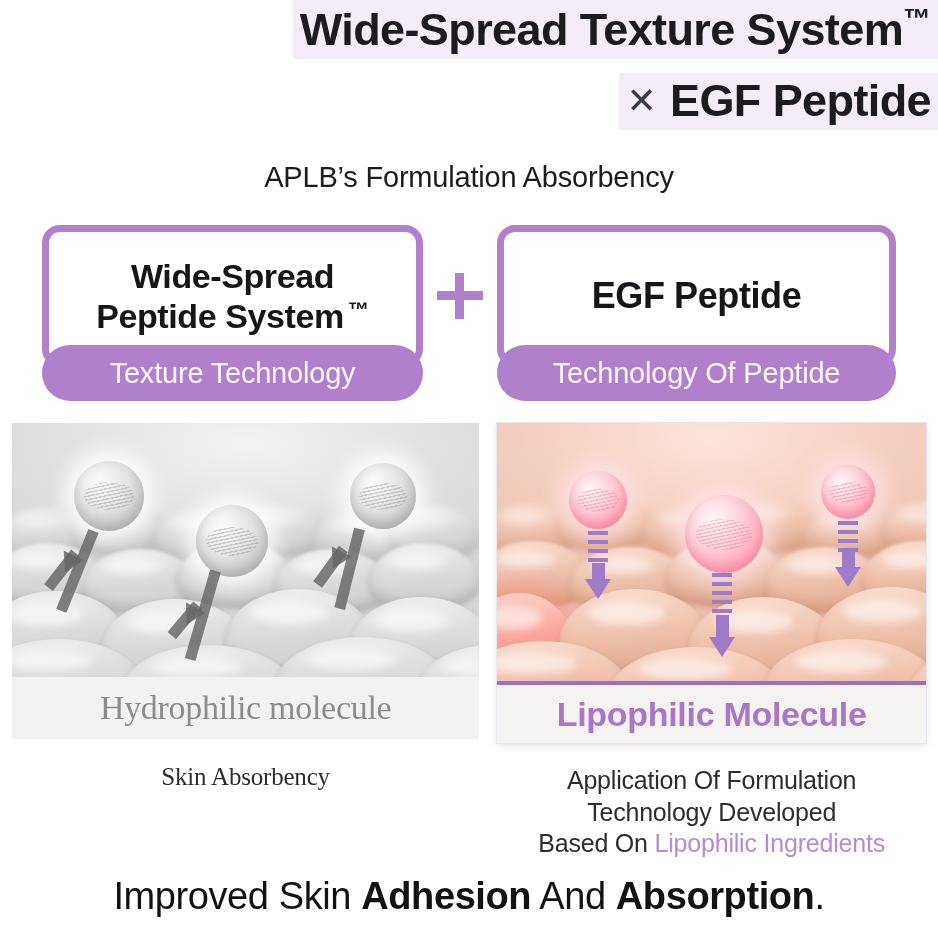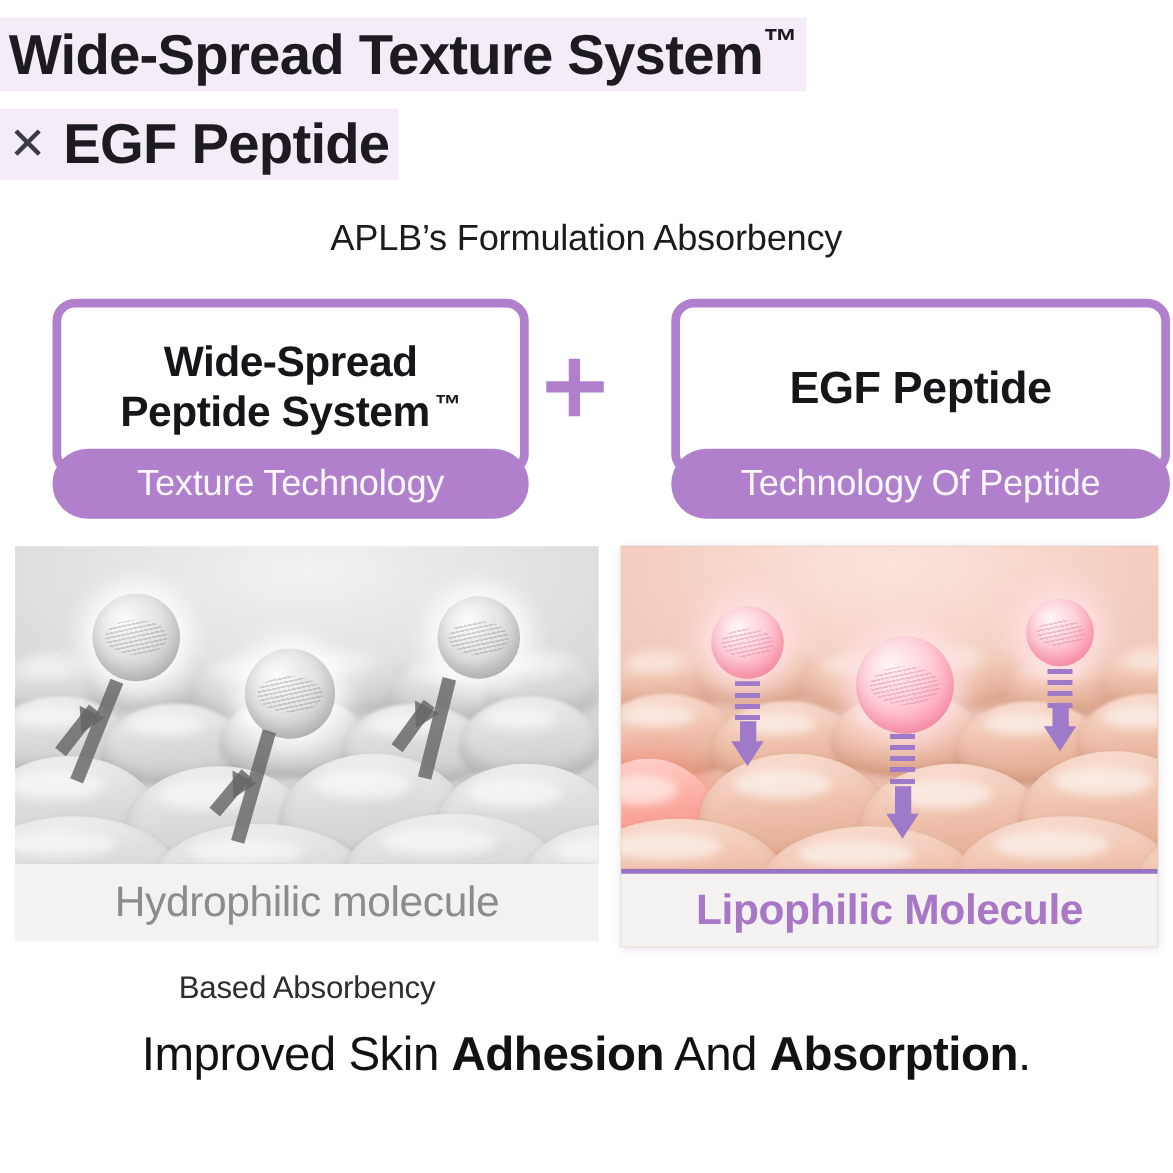--- a/index.html
+++ b/index.html
@@ -11,22 +11,22 @@
     height: 938px;
     background: #ffffff;
     font-family: "Liberation Sans", sans-serif;
     color: #1a1a1a;
     overflow: hidden;
     position: relative;
   }
 
   
   .title-block {
-    text-align: left;
-    padding-top: 14px;
+    text-align: right;
+    padding-top: 0;
   }
   .title-line {
     display: block;
     line-height: 1.0;
     margin: 0;
   }
   .title-hl {
     display: inline-block;
     background: #f4ecf6;
     font-weight: 700;
@@ -76,21 +76,20 @@
     display: flex;
     align-items: flex-start;
     justify-content: center;
     margin-top: 28px;
     padding: 0 10px;
     box-sizing: border-box;
   }
   .card {
     position: relative;
     flex: 0 0 auto;
-    margin-left: 40px;
   }
   .card-left  { width: 381px; }
   .card-right { width: 399px; }
 
   .card-frame {
     border: 7px solid #b180cd;
     border-radius: 18px;
     background: #ffffff;
     box-sizing: border-box;
     height: 142px;
@@ -161,25 +160,25 @@
   
   .panels-row {
     display: flex;
     justify-content: center;
     gap: 18px;
     margin-top: 56px;
     padding: 0 12px;
     box-sizing: border-box;
   }
   .panel { position: relative; }
-  .panel-left  { width: 486px; }
+  .panel-left  { width: 486px; font-family: Liberation Serif, serif; }
   .panel-right { width: 446px; }
 
   .panel-right .panel-card {
-    background: #fdba74;
+    background: #14532d;
     box-shadow: 0 0 0 1px #e8e6ee, 0 2px 7px rgba(120,110,150,.22);
   }
 
   .img-box {
     position: relative;
     width: 100%;
     height: 254px;
     overflow: hidden;
   }
   .panel-right .img-box { height: 258px; }
@@ -448,21 +447,21 @@
           <div class="arr-gray-head" style="left:2px; top:16px; border-left:11px solid transparent; border-right:11px solid transparent; border-bottom:19px solid #656565; opacity:.82; transform:rotate(-32deg);"></div>
         </div>
       </div>
 
       <div class="caption-bar caption-gray">
         <span>Hydrophilic molecule</span>
       </div>
     </div>
 
     <div class="panel-note">
-      <span>Based Absorbency</span>
+      <span>Skin Absorbency</span>
     </div>
   </div>
 
   <div class="panel panel-right">
     <div class="panel-card">
       <div class="img-box scene-pink">
         <div class="cells">
 
           <div class="cell hl row-far" style="left:-14px;  top:80px;  width:94px;  height:54px;"></div>
           <div class="cell hl row-far" style="left:60px;   top:74px;  width:98px;  height:54px;"></div>
@@ -513,17 +512,22 @@
           <div class="stem" style="top:30px; height:20px;"></div>
           <div class="head" style="top:46px;"></div>
         </div>
       </div>
 
       <div class="caption-bar caption-purple">
         <span>Lipophilic Molecule</span>
       </div>
     </div>
 
+    <div class="panel-note">
+      <span>Application Of Formulation</span><br>
+      <span>Technology Developed</span><br>
+      <span>Based On </span><span class="accent">Lipophilic Ingredients</span>
+    </div>
   </div>
 
 </div>
 
 <div class="footer-line"><span>Improved Skin </span><b>Adhesion</b><span> And </span><b>Absorption</b><span>.</span></div>
 
 </body></html>

